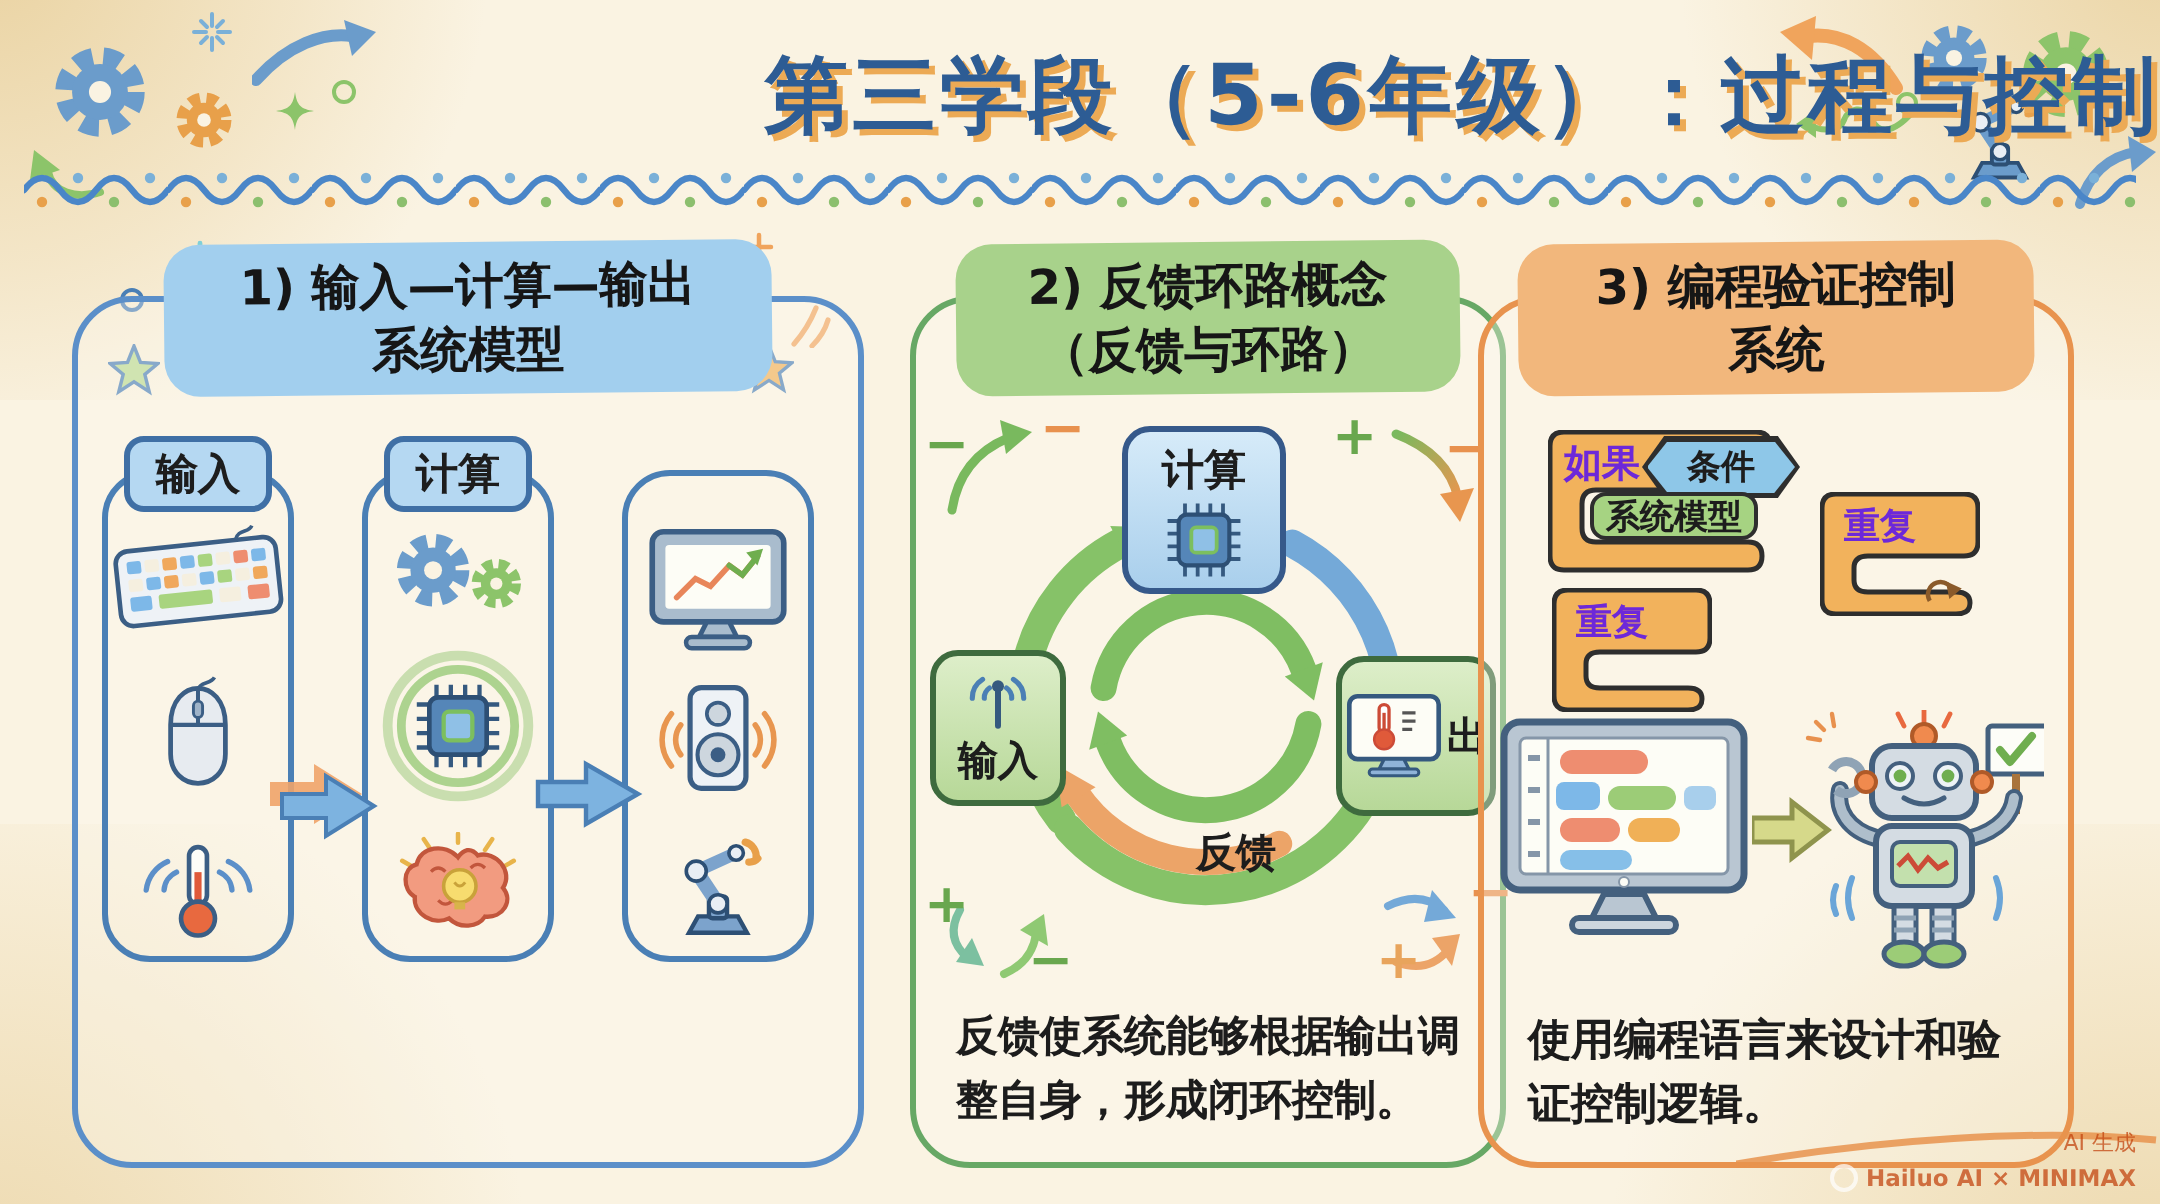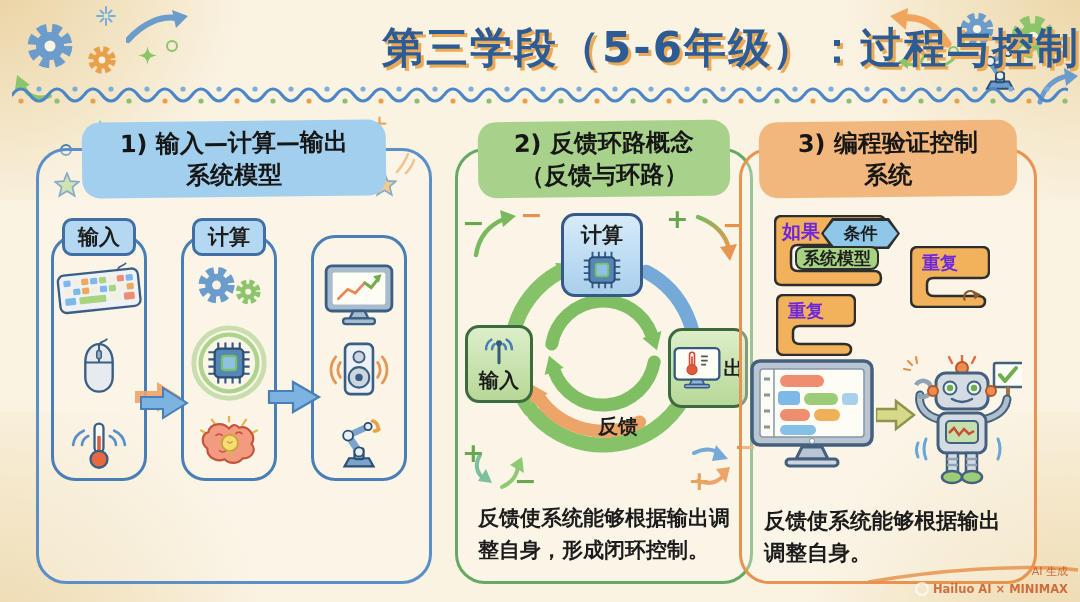--- a/index.html
+++ b/index.html
@@ -446,21 +446,21 @@
       <rect x="45" y="98" width="11" height="20" fill="#d4dce3" stroke="#44607e" stroke-width="2.5"></rect>
       <path d="M45 104 h11 M45 110 h11" stroke="#8fa3b5" stroke-width="2.5"></path>
       <rect x="64" y="98" width="11" height="20" fill="#d4dce3" stroke="#44607e" stroke-width="2.5"></rect>
       <path d="M64 104 h11 M64 110 h11" stroke="#8fa3b5" stroke-width="2.5"></path>
       <ellipse cx="50" cy="122" rx="10" ry="6" fill="#9ccc77" stroke="#44607e" stroke-width="2.5"></ellipse>
       <ellipse cx="70" cy="122" rx="10" ry="6" fill="#9ccc77" stroke="#44607e" stroke-width="2.5"></ellipse>
       <path d="M24 84 Q20 94 24 104 M16 88 Q13 95 16 102" stroke="#6aa5d8" stroke-width="3" fill="none" stroke-linecap="round"></path>
       <path d="M96 84 Q100 94 96 104" stroke="#6aa5d8" stroke-width="3" fill="none" stroke-linecap="round"></path>
     </svg>
 
-    <div class="caption" style="left:22px;right:16px;top:354px;font-size:21.5px">反馈使系统能够根据输出调整自身。</div>
+    <div class="caption" style="left:22px;right:16px;top:354px;font-size:21.5px">使用编程语言来设计和验证控制逻辑。</div>
   </section>
 
   <svg class="d" style="left:868px;top:562px;width:212px;height:32px" viewBox="0 0 212 32">
     <path d="M0 20 C70 8 150 2 210 8" stroke="#e8934e" stroke-width="3.5" fill="none" opacity=".85"></path>
   </svg>
 
   <div class="watermark">
     <div class="wm1">AI 生成</div>
     <div class="wm2">
       <span class="wm-dot"></span>

